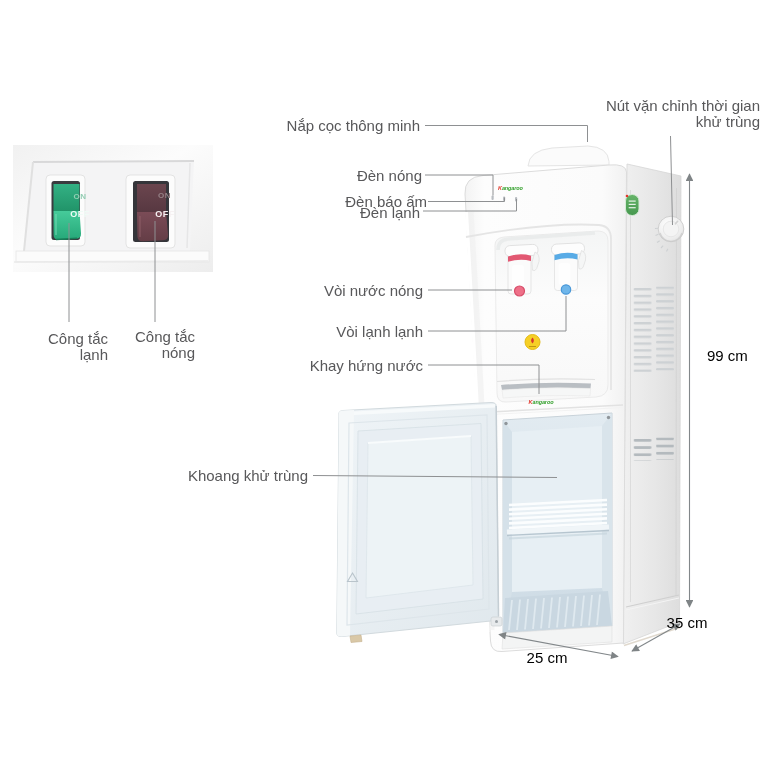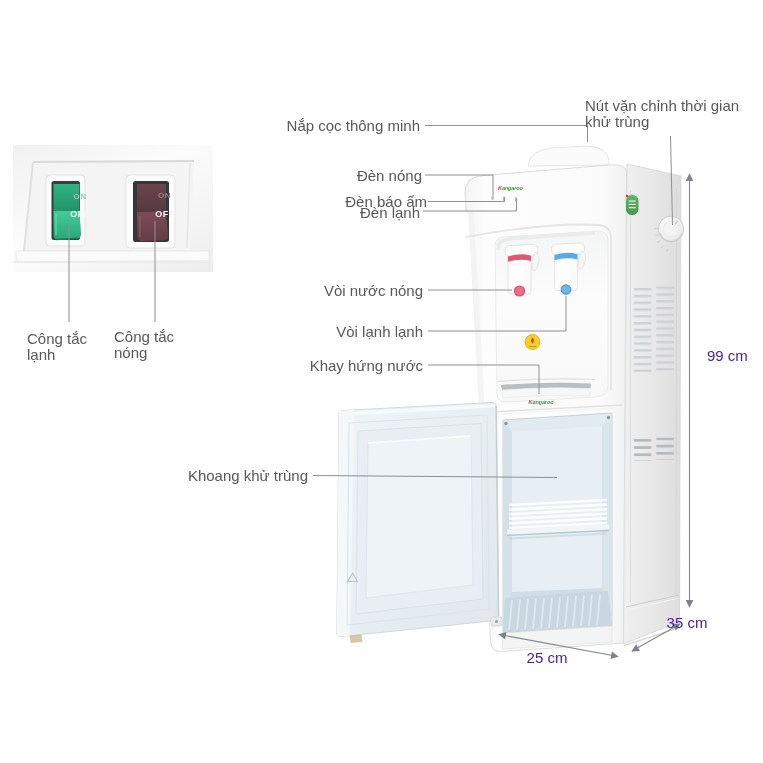--- a/index.html
+++ b/index.html
@@ -1,21 +1,21 @@
 <!DOCTYPE html>
 <html><head>
 <meta charset="utf-8">
 <style>
   html,body{margin:0;padding:0;}
   body{width:763px;height:763px;background:#fff;font-family:"Liberation Sans",sans-serif;position:relative;overflow:hidden;}
   #stage{position:absolute;inset:0;}
   svg{position:absolute;left:0;top:0;}
   .lbl{position:absolute;font-size:15px;color:#58585a;white-space:nowrap;z-index:5;}
-  .multi{white-space:pre-line;text-align:left;line-height:16px;}
-  .dim{position:absolute;font-size:15px;color:#4c1d95;z-index:5;}
+  .multi{white-space:pre-line;text-align:right;line-height:16px;}
+  .dim{position:absolute;font-size:15px;color:#000000;z-index:5;}
   .ctr{text-align:center;}
   .onoff{position:absolute;font-weight:bold;text-align:center;letter-spacing:0.5px;z-index:5;font-family:"Liberation Sans",sans-serif;padding-left:13px;}
   .brand{position:absolute;font-size:5.5px;font-weight:bold;font-style:italic;z-index:5;letter-spacing:-0.1px;}
   .brand .k{color:#e2372b;}
   .brand .rest{color:#33a02c;}
 </style>
 </head>
 <body>
 
 <div id="stage">

